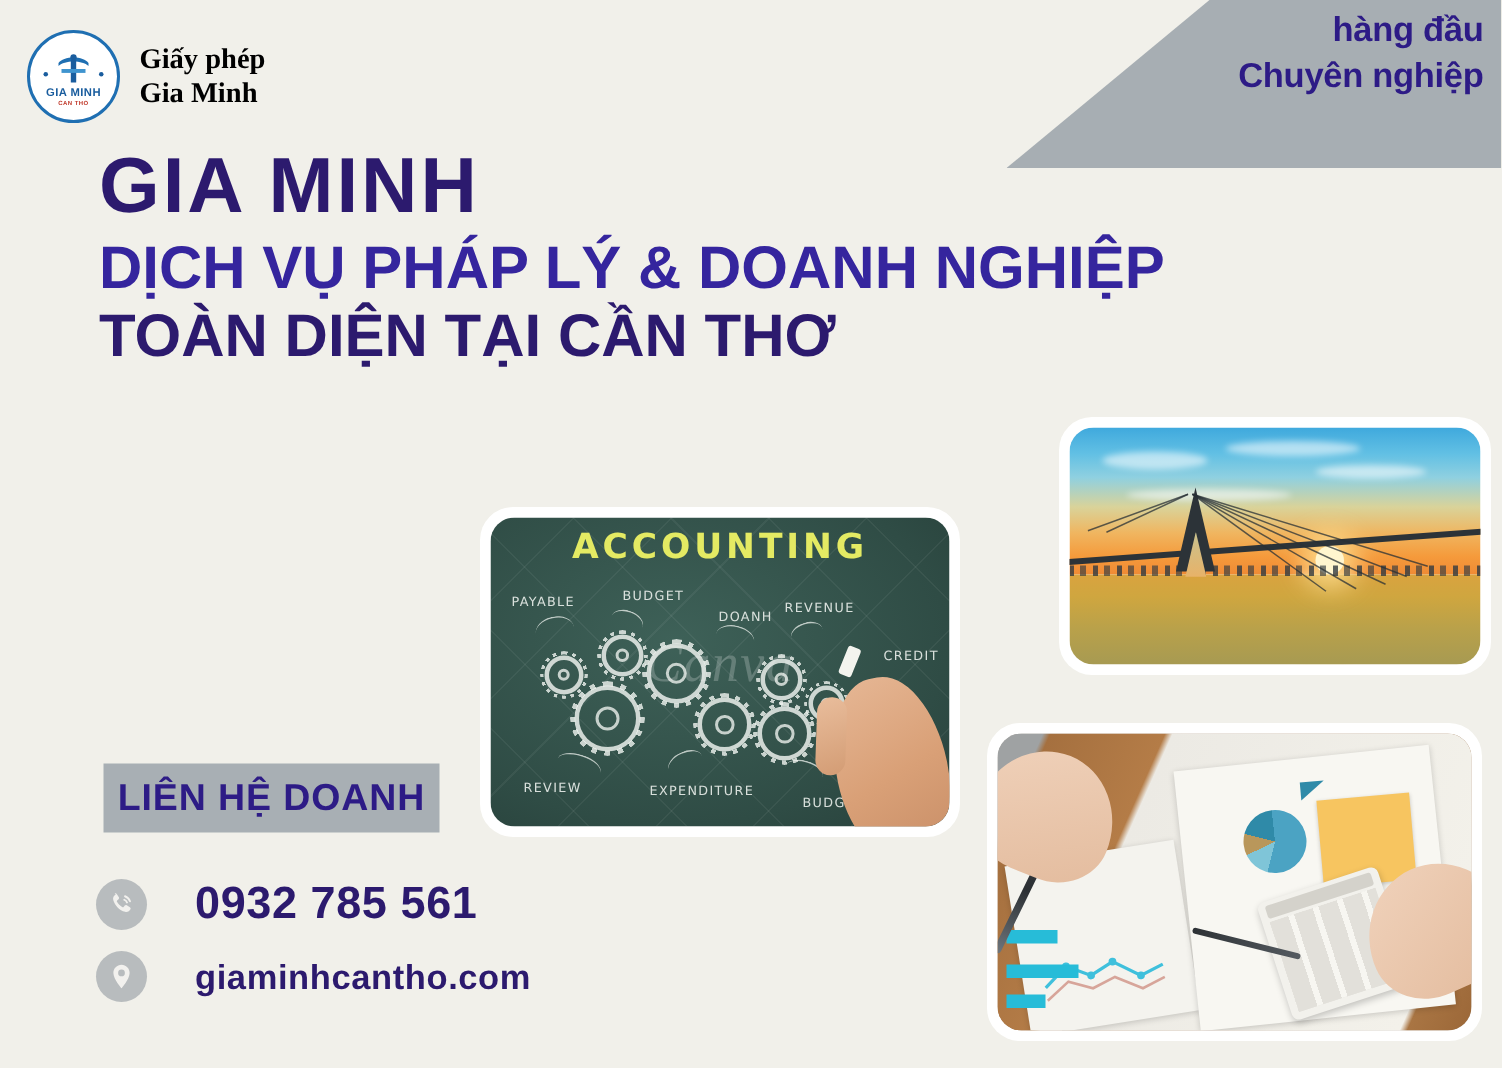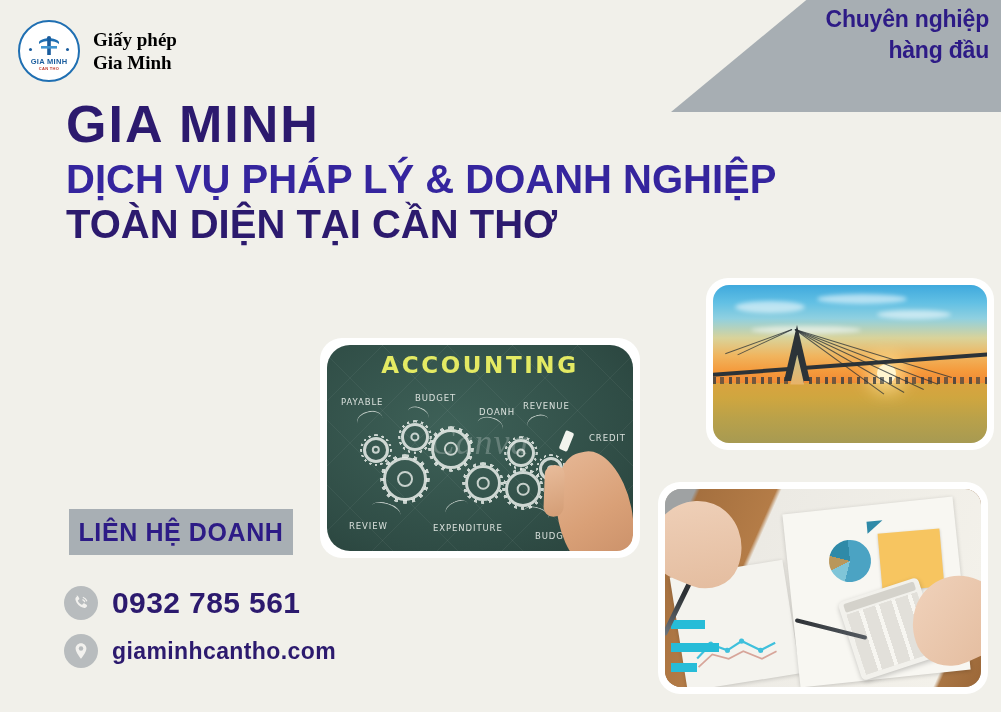--- a/index.html
+++ b/index.html
@@ -165,21 +165,21 @@
   
   .contact-list {
     position: absolute;
     left: 64px;
     top: 586px;
     z-index: 3;
   }
   .contact-row {
     display: flex;
     align-items: center;
-    gap: 14px;
+    gap: 32px;
     margin-bottom: 14px;
     text-align: right;
   }
   .contact-icon {
     width: 34px;
     height: 34px;
     border-radius: 50%;
     background: #b8bcbe;
     display: flex;
     align-items: center;
@@ -215,21 +215,20 @@
 
   
   .card-chalk { left: 320px; top: 338px; width: 320px; height: 220px; }
   .chalkboard {
     width: 100%; height: 100%;
     background:
       repeating-linear-gradient(45deg, rgba(255,255,255,0.05) 0 1px, rgba(0,0,0,0) 1px 46px),
       repeating-linear-gradient(-45deg, rgba(255,255,255,0.05) 0 1px, rgba(0,0,0,0) 1px 46px),
       radial-gradient(ellipse at 40% 40%, #3e6158 0%, #2f4c45 70%, #27403a 100%);
     position: relative;
-    border-radius: 23px;
   }
   .chalk-title {
     position: absolute;
     left: 0; right: 0;
     top: 7px;
     text-align: center;
     font-size: 23px;
     font-weight: bold;
     color: #e4ea63;
     letter-spacing: 2.6px;
@@ -502,22 +501,22 @@
     background: #27bcd8;
   }
 </style>
 </head>
 <body>
 
 <div class="banner">
 
   <div class="corner-band"></div>
   <div class="corner-band-text">
+    <div>hàng đầu</div>
     <div>Chuyên nghiệp</div>
-    <div>hàng đầu</div>
   </div>
 
   <div class="logo-row">
     <div class="logo-mark">
       <span class="logo-dot left"></span>
       <span class="logo-dot right"></span>
       <svg class="logo-glyph" viewBox="0 0 26 22">
         <path d="M3 7 C6 2, 20 2, 23 7 L23 9 C19 5, 7 5, 3 9 Z" fill="#1f6fb2"></path>
         <rect x="11.2" y="5" width="3.6" height="15" fill="#1a5d9e"></rect>
         <rect x="5" y="11" width="16" height="2.6" fill="#3f94cf"></rect>

